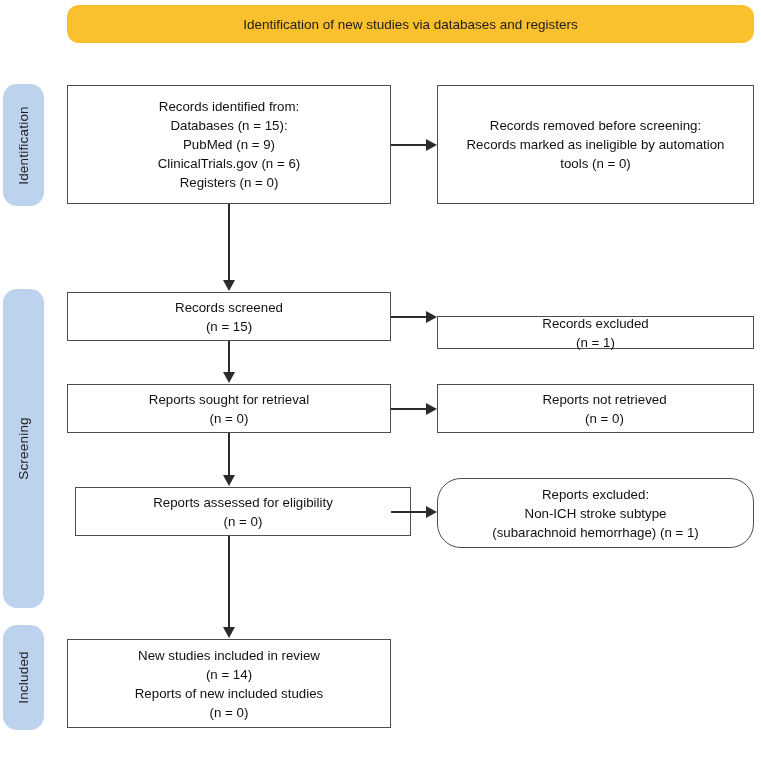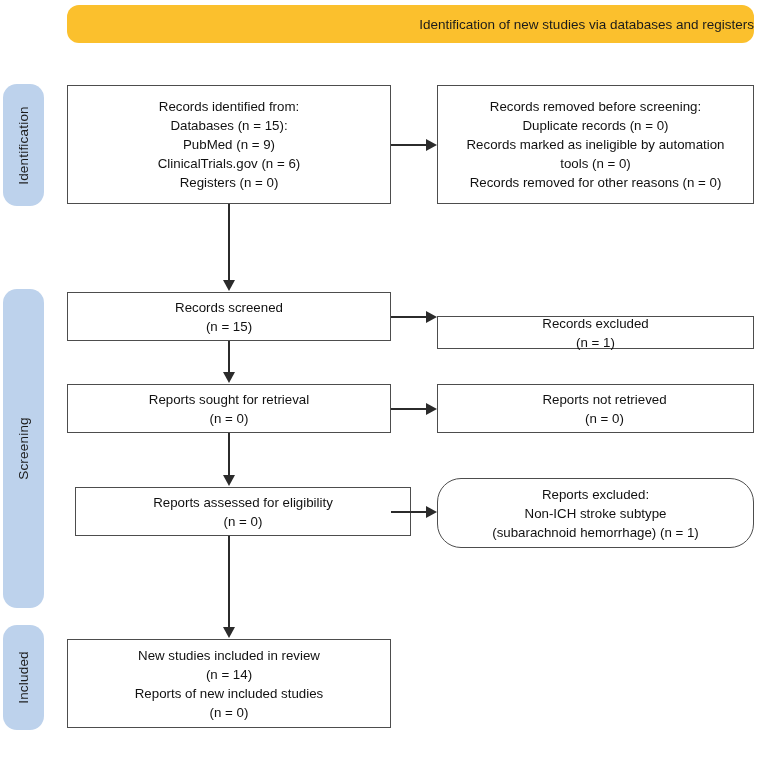--- a/index.html
+++ b/index.html
@@ -33,21 +33,21 @@
     letter-spacing: 0.2px;
   }
 
   
   .banner {
     position: absolute;
     background: #FBC02D;
     border-radius: 12px;
     display: flex;
     align-items: center;
-    justify-content: flex-end;
+    justify-content: center;
   }
   .banner-label {
     font-size: 13.5px;
     color: #1b1b1b;
   }
 
   
   .box {
     position: absolute;
     background: #ffffff;
@@ -113,24 +113,22 @@
   <div class="box" style="left:67px; top:85px; width:324px; height:119px;">
     <span class="line">Records identified from:</span>
     <span class="line">Databases (n = 15):</span>
     <span class="line">PubMed (n = 9)</span>
     <span class="line">ClinicalTrials.gov (n = 6)</span>
     <span class="line">Registers (n = 0)</span>
   </div>
 
   <div class="box" style="left:437px; top:85px; width:317px; height:119px;align-items:center;">
     <span class="line">Records removed before screening:</span>
-    <span class="line">Duplicate records (n = 0)</span>
     <span class="line">Records marked as ineligible by automation</span>
     <span class="line">tools (n = 0)</span>
-    <span class="line">Records removed for other reasons (n = 0)</span>
   </div>
 
   <div class="conn conn-h" style="left:391px; top:144px; width:35px;"></div>
   <div class="arrow-right" style="left:426px; top:139px;"></div>
 
   <div class="conn conn-v" style="left:228px; top:204px; height:76px;"></div>
   <div class="arrow-down" style="left:223px; top:280px;"></div>
 
   <div class="box" style="left:67px; top:292px; width:324px; height:49px;">
     <span class="line">Records screened</span>

